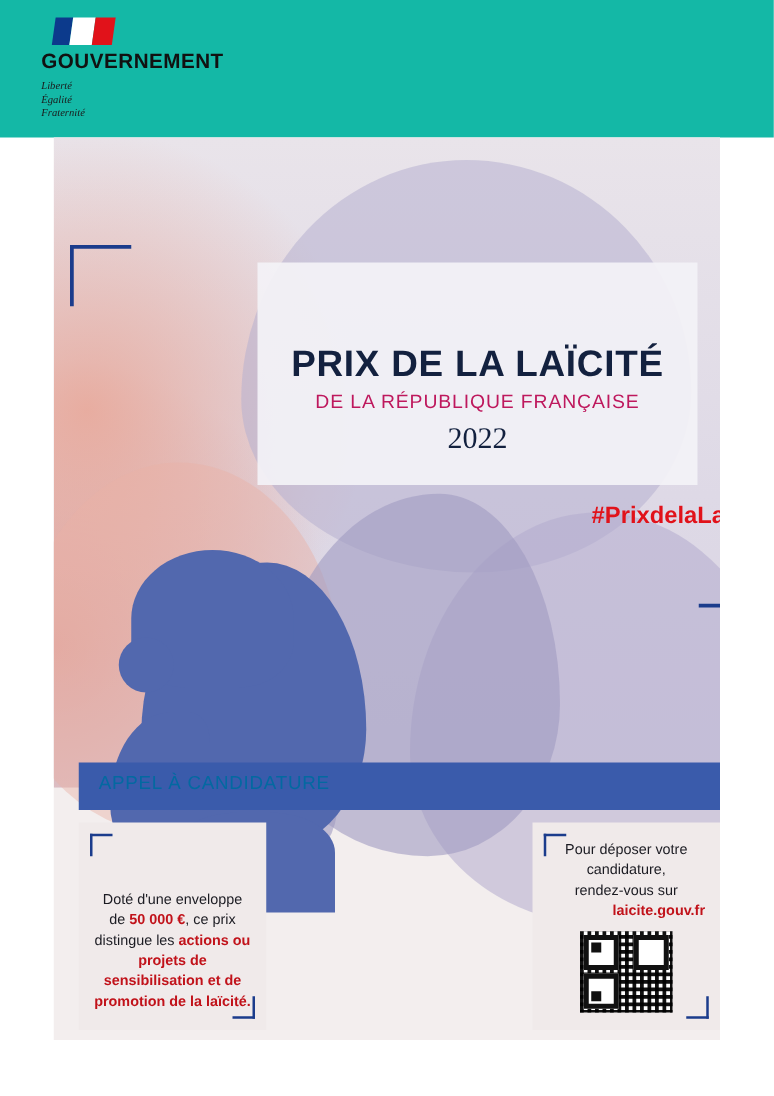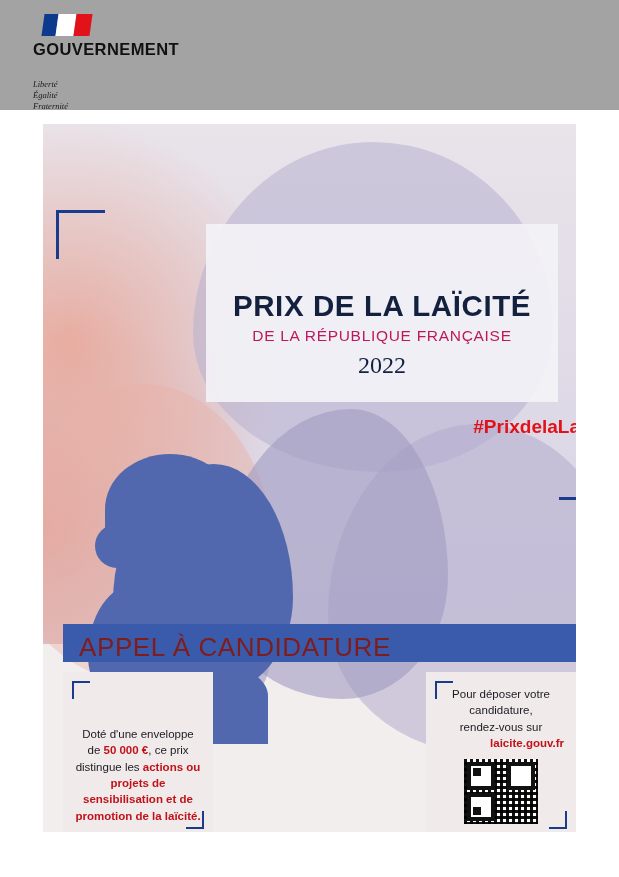--- a/index.html
+++ b/index.html
@@ -13,21 +13,21 @@
     position: relative;
     font-family: "Liberation Sans", sans-serif;
     overflow: hidden;
   }
 
   
   .header {
     position: absolute;
     left: 0; top: 0;
     width: 619px; height: 110px;
-    background: #a3a3a3;
+    background: #14b8a6;
   }
   .gov-block {
     position: absolute;
     left: 33px; top: 14px;
     width: 180px;
   }
   .flag {
     display: flex;
     width: 48px; height: 22px;
     margin-left: 10px;
@@ -38,32 +38,32 @@
   .flag .w { width: 36%; background:#ffffff; }
   .flag .r { width: 34%; background:#e1121a; }
   .gov-word {
     margin-top: 4px;
     font-size: 16.5px;
     font-weight: bold;
     letter-spacing: 0.4px;
     color: #111111;
   }
   .devise {
-    margin-top: 20px;
+    margin-top: 4px;
     font-family: "Liberation Serif", serif;
     font-style: italic;
     font-size: 8.5px;
     line-height: 1.28;
     color: #1b1b1b;
   }
 
   
   .poster {
     position: absolute;
-    left: 43px; top: 124px;
+    left: 43px; top: 110px;
     width: 533px; height: 722px;
     background: #f3eeee;
     overflow: hidden;
   }
   
   .bg-peach {
     position:absolute; left:0; top:0; width:533px; height:520px;
     background:
       radial-gradient(circle at 5% 42%, rgba(233,166,150,.85) 0%, rgba(233,166,150,0) 38%),
       radial-gradient(circle at 0% 78%, rgba(224,150,139,.75) 0%, rgba(224,150,139,0) 34%),
@@ -194,23 +194,23 @@
   
   .banner {
     position: absolute;
     left: 20px; top: 500px;
     width: 513px; height: 38px;
     background: #3a5bab;
   }
   .banner-text {
     position: absolute;
     left: 36px; top: 508px;
-    font-size: 26px;
+    font-size: 15px;
     letter-spacing: 0.6px;
-    color: #7f1d1d;
+    color: #0369a1;
   }
 
   
   .cards {
     position: absolute;
     left: 20px; top: 548px;
     width: 513px; height: 166px;
     display: flex;
     justify-content: space-between;
   }

